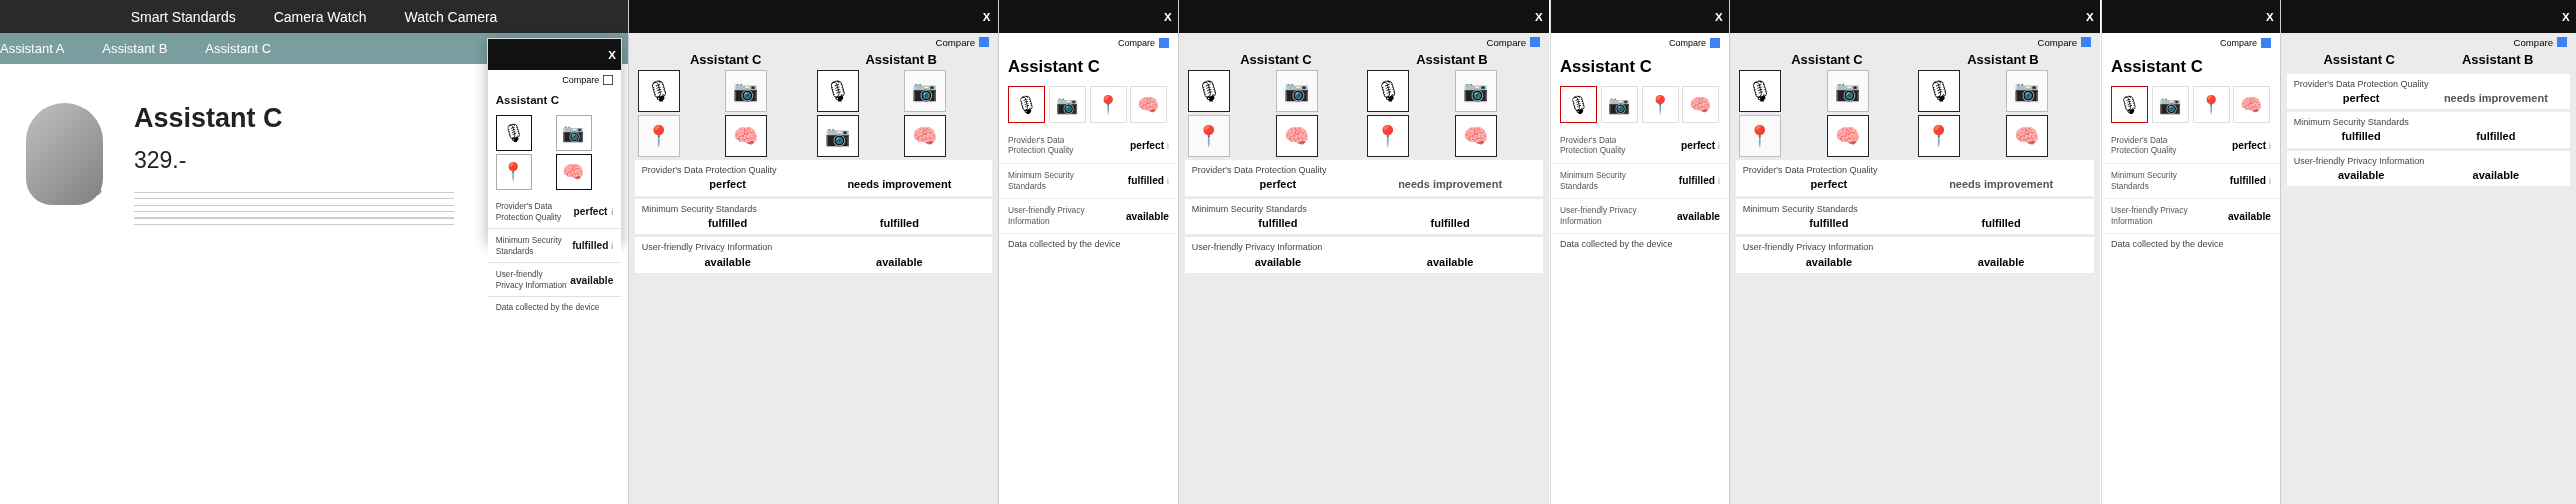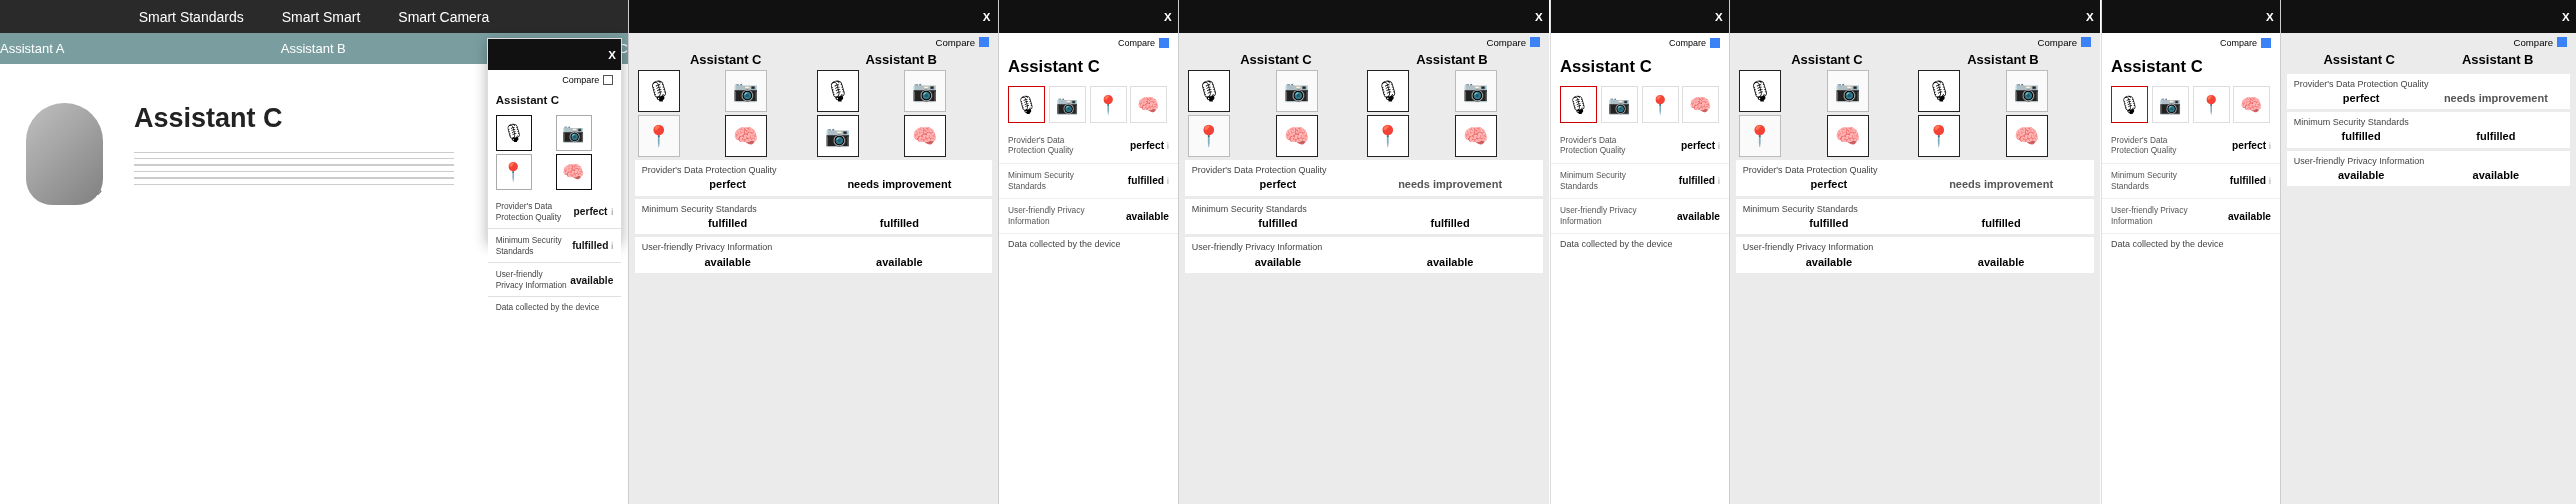--- a/index.html
+++ b/index.html
@@ -35,21 +35,21 @@
       font-size: 14px;
       cursor: pointer;
     }
 
     
     .sub-nav {
       background: #7a9ea0;
       height: 31px;
       display: flex;
       align-items: center;
-      justify-content: space-between;
+      justify-content: flex-start;
       gap: 38px;
     }
     .sub-nav-item {
       color: #fff;
       font-size: 13px;
       cursor: pointer;
     }
 
     
     .product-area {
@@ -386,36 +386,37 @@
       font-weight: bold;
     }
   </style>
 </head>
 <body>
 
 <div class="main-page">
 
   <div class="nav-bar">
     <span class="nav-item">Smart Standards</span>
-    <span class="nav-item">Smart Smart</span>
-    <span class="nav-item">Smart Camera</span>
+    <span class="nav-item">Camera Watch</span>
+    <span class="nav-item">Watch Camera</span>
   </div>
 
   <div class="sub-nav">
     <span class="sub-nav-item">Assistant A</span>
     <span class="sub-nav-item">Assistant B</span>
     <span class="sub-nav-item">Assistant C</span>
   </div>
 
   <div class="product-area">
     <div class="product-image">
       <div class="speaker-shape"></div>
     </div>
     <div class="product-info">
       <div class="product-title">Assistant C</div>
+      <div class="product-price">329.-</div>
       <div class="product-desc"></div>
     </div>
   </div>
 
   <div class="arrow-nav">›</div>
 </div>
 
 <div class="popup popup-1">
   <div class="popup-header">
     <button class="close-btn">X</button>

